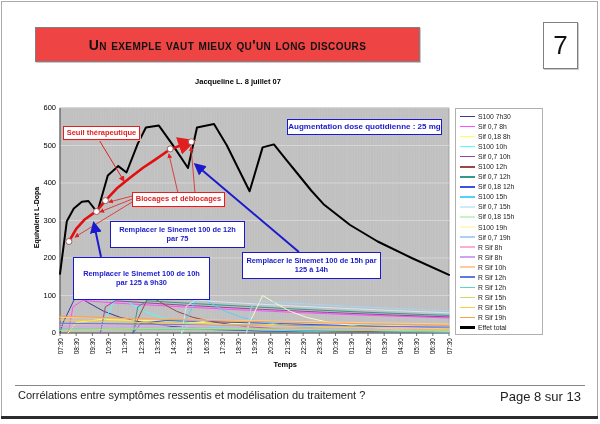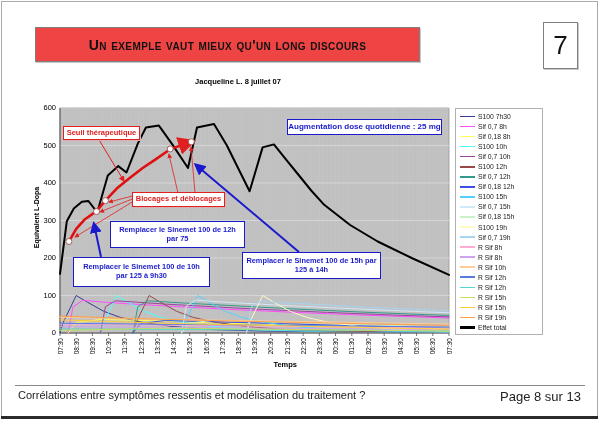--- a/index.html
+++ b/index.html
@@ -44,21 +44,21 @@
   .lg-lab{font-size:6.8px;color:#222;white-space:nowrap;}
 
   .ann{position:absolute;background:#fff;text-align:center;box-sizing:border-box;
     display:flex;align-items:center;justify-content:center;line-height:1.15;}
   .ann.blue{border:1.5px solid #1a1acc;color:#1a1acc;font-weight:bold;justify-content:center;}
   .ann.red{border:1px solid #e02020;color:#e02020;font-weight:bold;box-shadow:1px 1px 0 #d8b0b0;}
   #ann-augmentation{left:259px;top:44px;width:155px;height:16px;font-size:8px;}
   #ann-seuil{left:35px;top:51px;width:77px;height:14px;font-size:7.5px;}
   #ann-blocages{left:104px;top:117px;width:93px;height:15px;font-size:7.5px;}
   #ann-rempl12{left:82px;top:146px;width:135px;height:27px;font-size:7.4px;padding:1px 7px;}
-  #ann-rempl10{left:45px;top:182px;width:137px;height:30px;font-size:7.4px;padding:1px 3px;}
+  #ann-rempl10{left:45px;top:182px;width:137px;height:43px;font-size:7.4px;padding:1px 3px;}
   #ann-rempl15{left:214px;top:177px;width:139px;height:27px;font-size:7.4px;padding:12px 3px;}
 
   .footer-line{position:absolute;left:15px;top:385px;width:570px;height:1px;background:#888;}
   .footer-left{position:absolute;left:18px;top:389px;font-size:11px;color:#222;}
   .footer-right{position:absolute;right:19px;top:389px;font-size:13px;color:#222;}
 </style>
 </head>
 <body>
 
 <div class="frame"></div>

